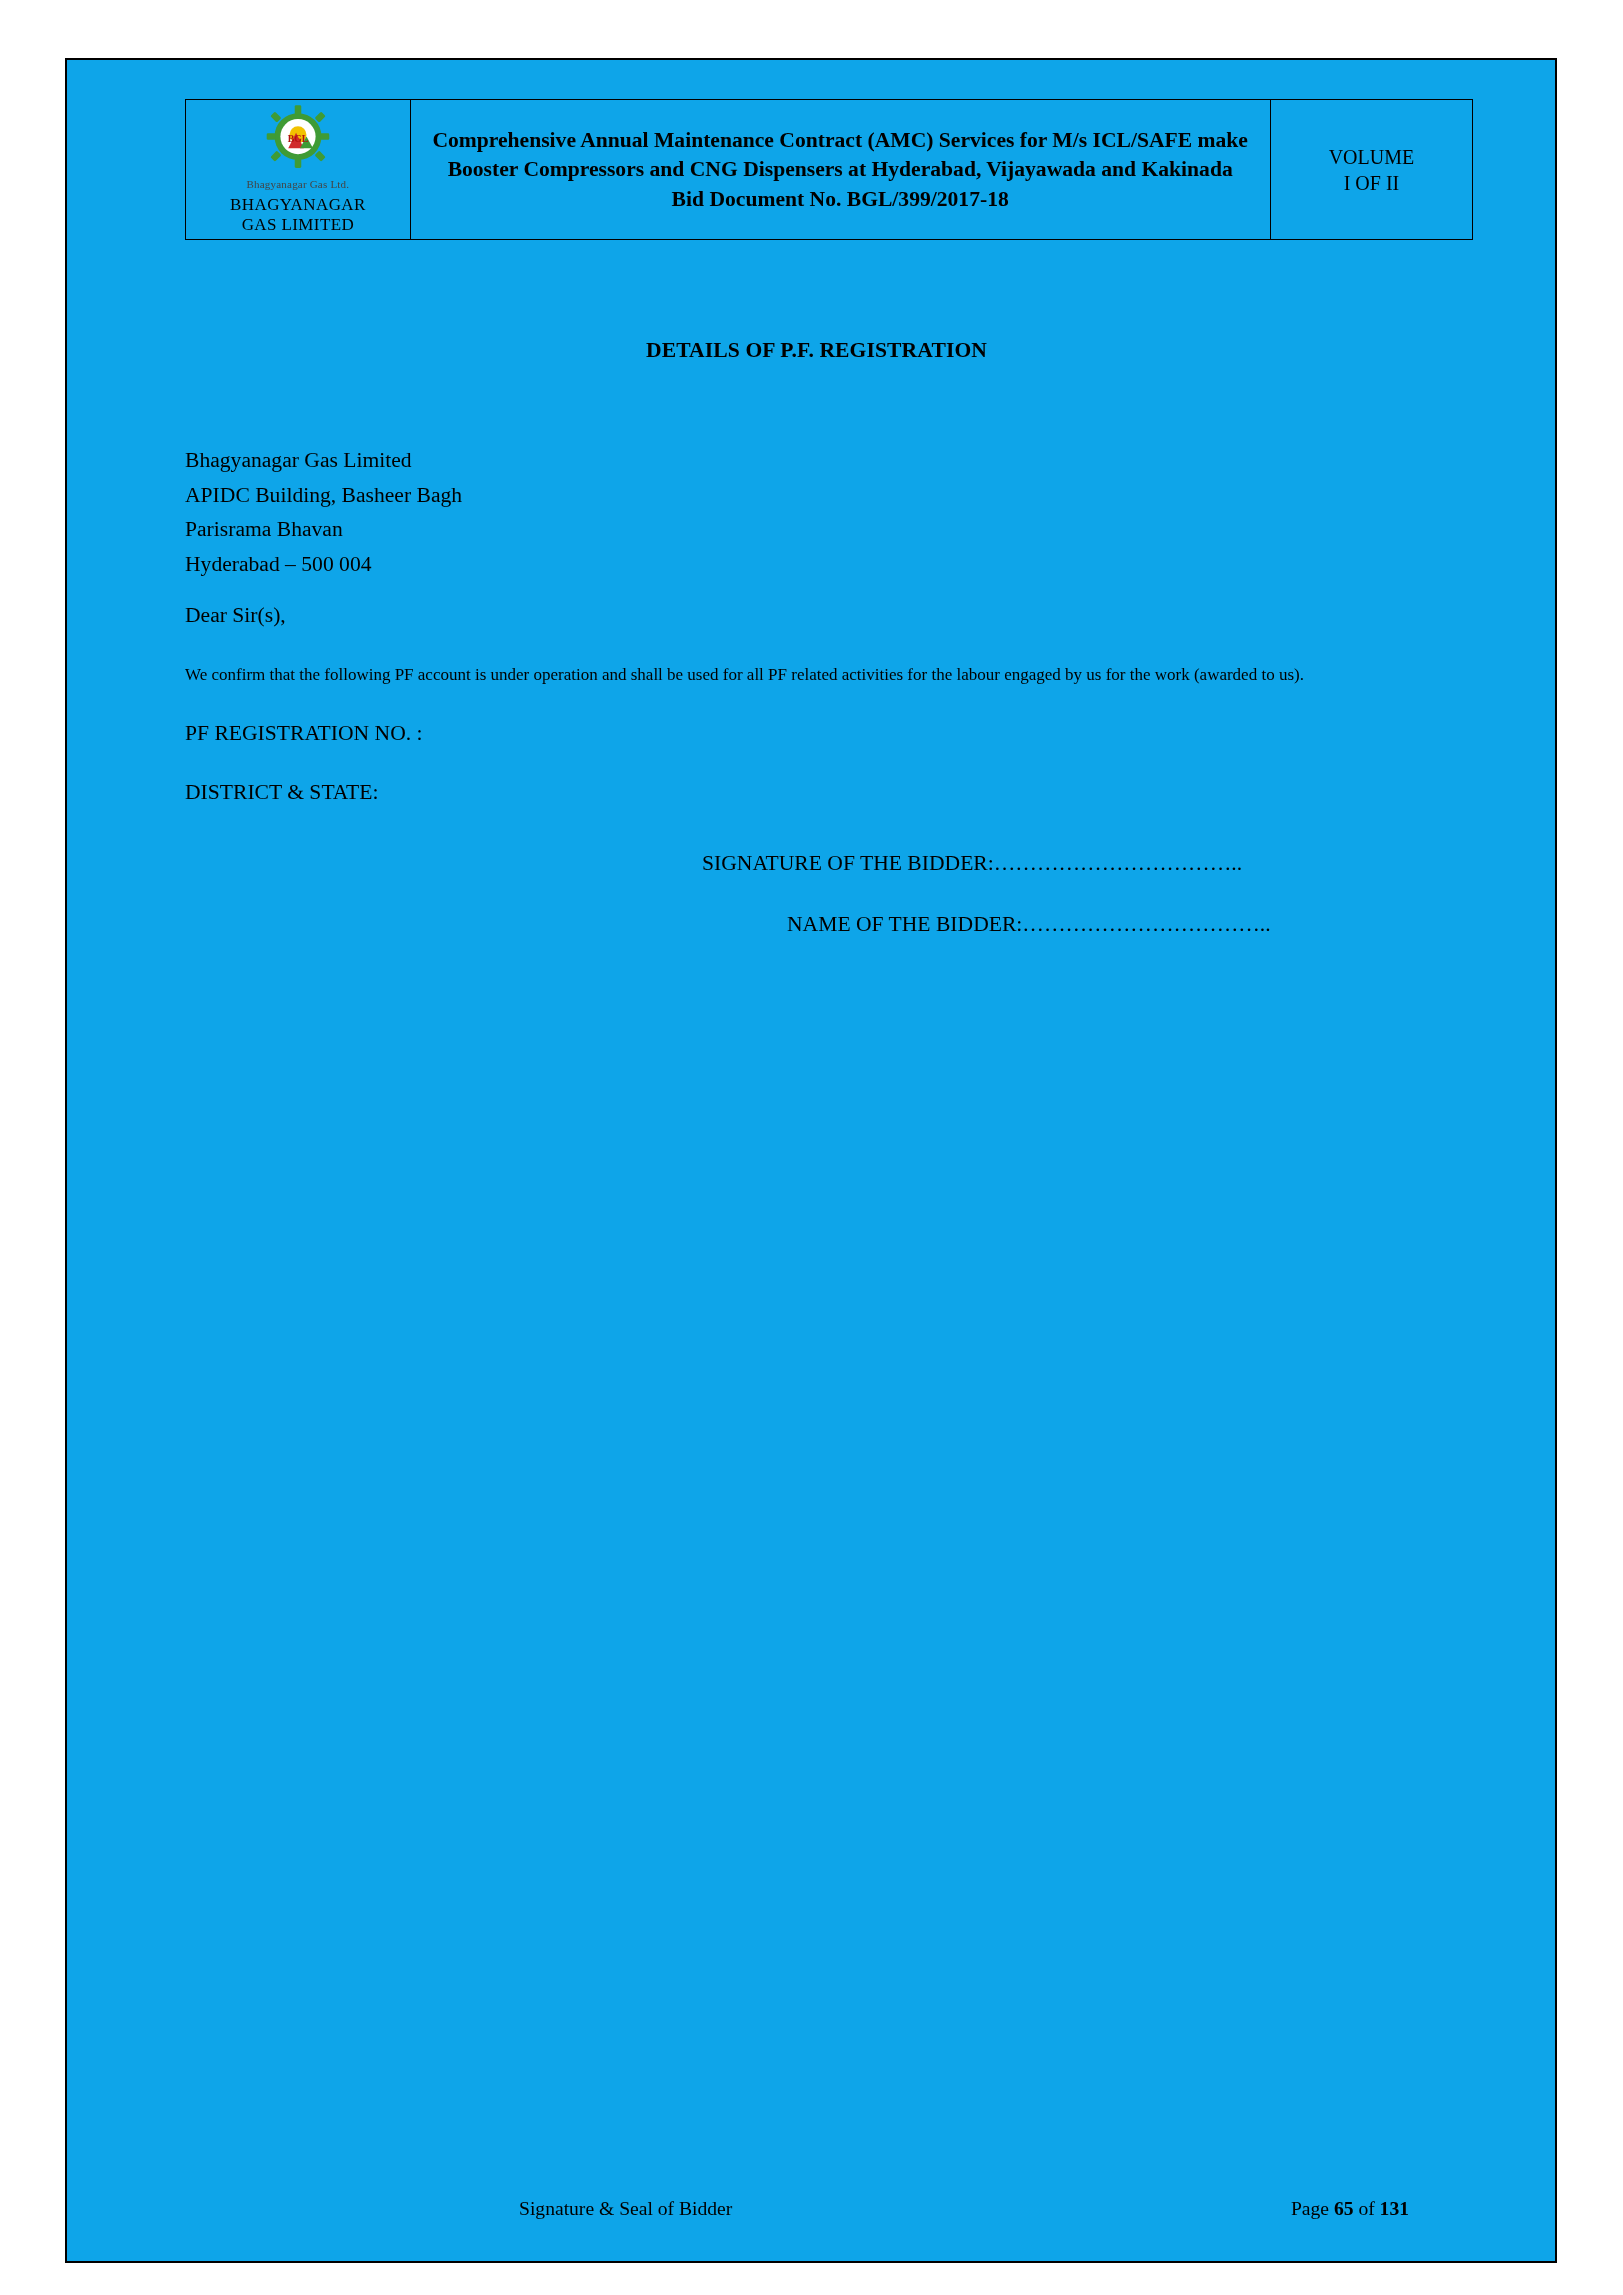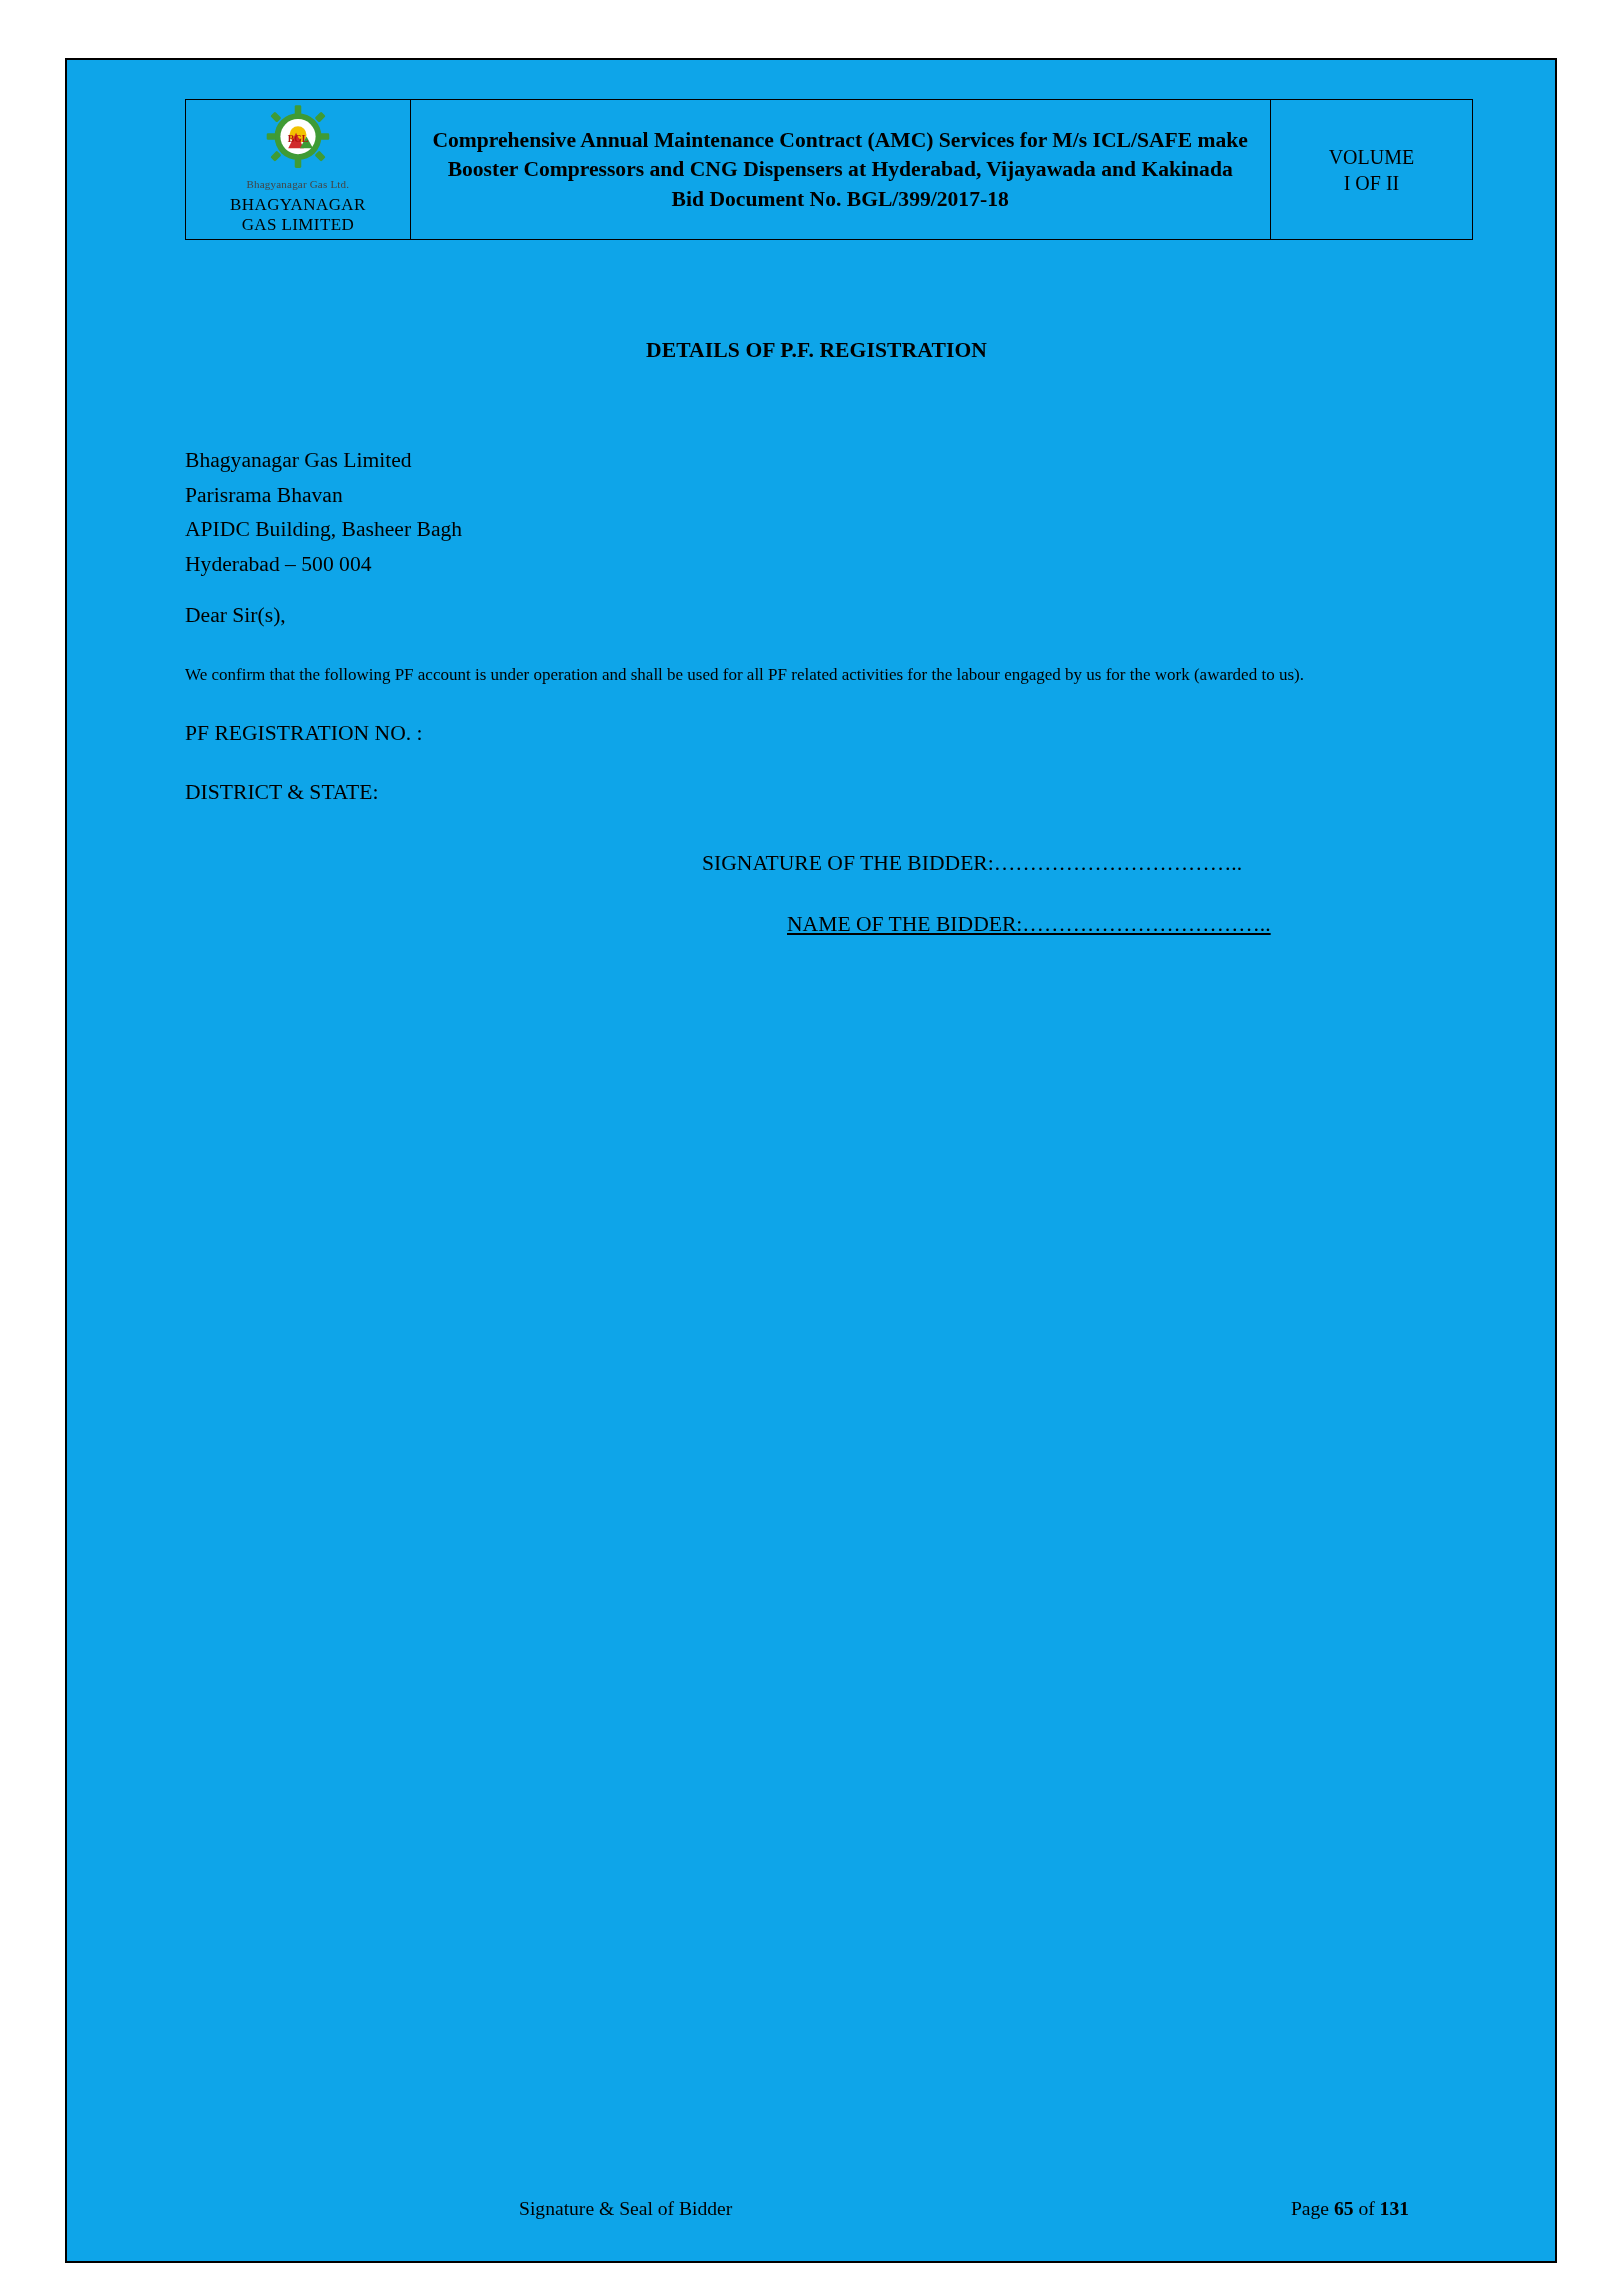--- a/index.html
+++ b/index.html
@@ -138,21 +138,20 @@
     margin-top: 44px;
     font-size: 21.6px;
     line-height: 1.30;
   }
   .sign-row {
     padding-left: 517px;
   }
   .sign-row.second {
     margin-top: 33px;
     padding-left: 602px;
-    text-decoration: underline;
   }
 
   
   .footer {
     position: absolute;
     left: 118px;
     bottom: 41px;
     width: 1263px;
     font-size: 19.6px;
     display: flex;
@@ -208,22 +207,22 @@
           <div class="hdr-vol">I OF II</div>
         </td>
       </tr>
     </tbody>
       </table>
 
     <div class="doc-title">DETAILS OF P.F. REGISTRATION</div>
 
     <div class="addr-block">
       <div class="addr-line">Bhagyanagar Gas Limited</div>
+      <div class="addr-line">APIDC Building, Basheer Bagh</div>
       <div class="addr-line">Parisrama Bhavan</div>
-      <div class="addr-line">APIDC Building, Basheer Bagh</div>
       <div class="addr-line">Hyderabad – 500 004</div>
     </div>
 
     <div class="salutation">Dear Sir(s),</div>
 
     <div class="para">We confirm that the following PF account is under operation and shall be used for all PF related activities for the labour engaged by us for the work (awarded to us).</div>
 
     <div class="field-line">PF REGISTRATION NO. :</div>
 
     <div class="field-line">DISTRICT &amp; STATE:</div>

